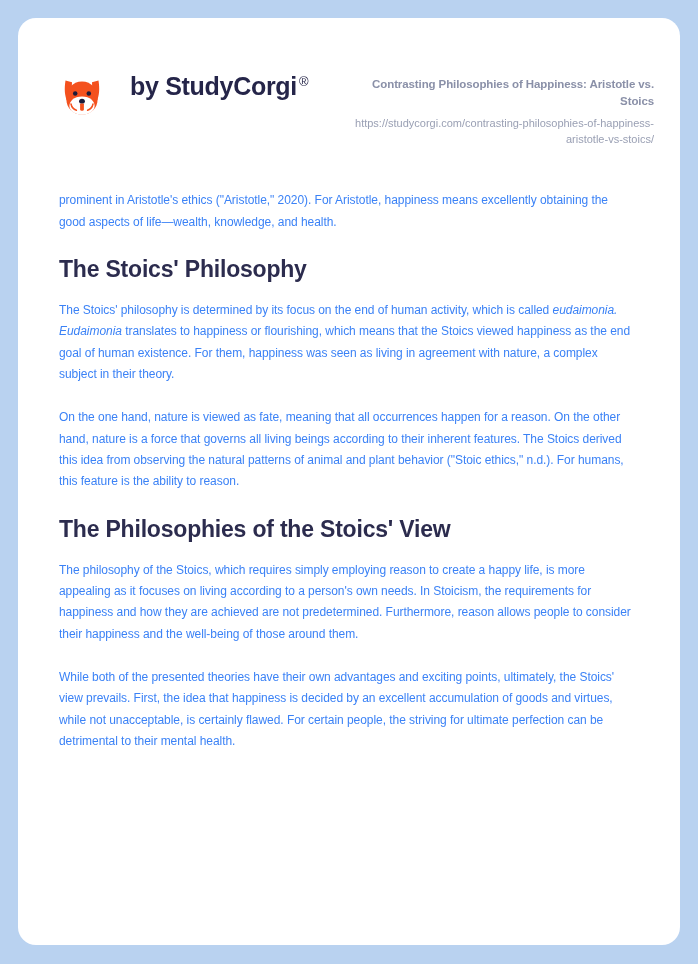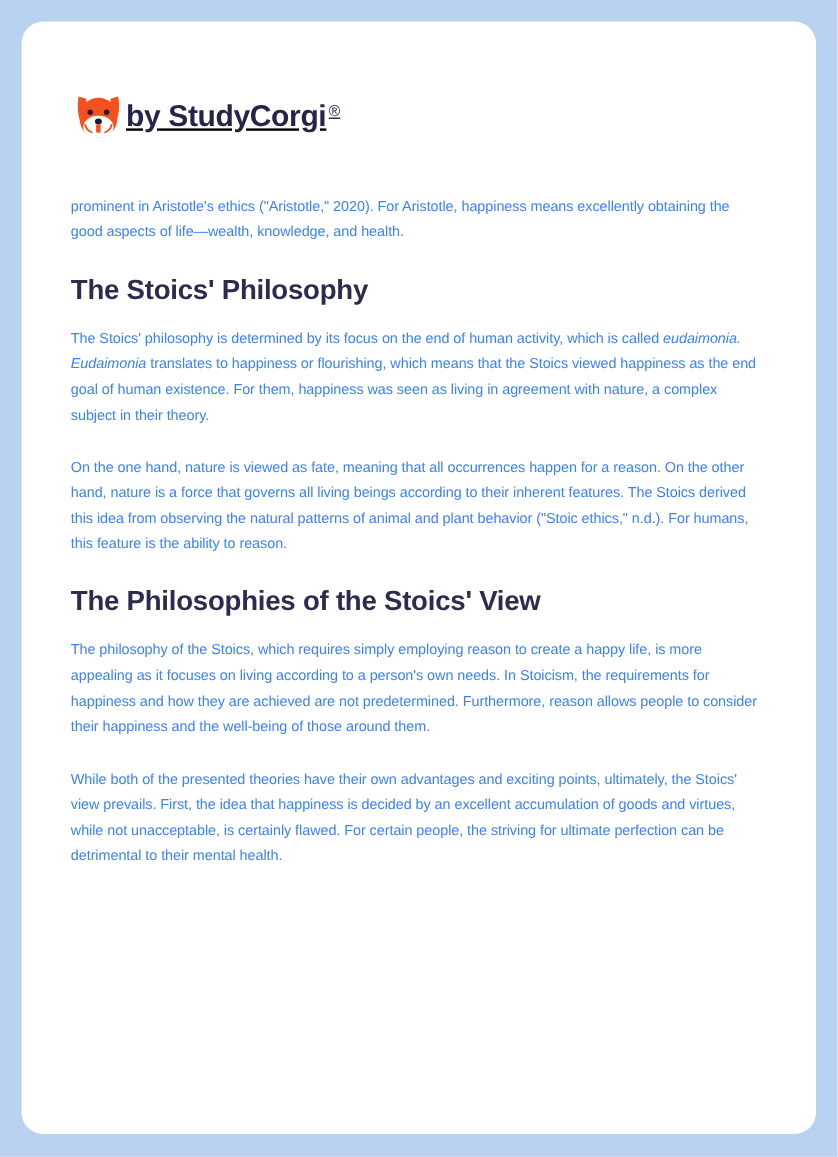--- a/index.html
+++ b/index.html
@@ -29,24 +29,22 @@
   
   .doc-header {
     display: flex;
     align-items: flex-start;
     justify-content: space-between;
     padding: 48px 26px 0 41px;
   }
 
   .brand {
     display: flex;
-    align-items: center;
-    gap: 0;
+    gap: 25px;
     padding-top: 8px;
-    text-decoration: underline;
   }
 
   .brand-mark {
     width: 46px;
     height: 46px;
     flex: 0 0 46px;
     display: block;
   }
 
   .brand-wordmark {
@@ -148,20 +146,24 @@
 
         <path d="M12.0 30.0 C12.6 33.0 14.6 35.2 17.4 36.2" stroke="#f4511e" stroke-width="1.5" fill="none" stroke-linecap="round"></path>
         <path d="M34.0 30.0 C33.4 33.0 31.4 35.2 28.6 36.2" stroke="#f4511e" stroke-width="1.5" fill="none" stroke-linecap="round"></path>
       </svg>
       <div class="brand-wordmark">
         <span class="brand-text">by StudyCorgi</span>
         <span class="brand-reg">®</span>
       </div>
     </div>
 
+    <div class="header-meta">
+      <div class="header-title">Contrasting Philosophies of Happiness: Aristotle vs. Stoics</div>
+      <div class="header-url">https://studycorgi.com/contrasting-philosophies-of-happiness-aristotle-vs-stoics/</div>
+    </div>
 
   </div>
 
   <div class="doc-body">
 
     <p>prominent in Aristotle's ethics ("Aristotle," 2020). For Aristotle, happiness means excellently obtaining the good aspects of life—wealth, knowledge, and health.</p>
 
     <h2 class="first-head">The Stoics' Philosophy</h2>
 
     <p><span>The Stoics' philosophy is determined by its focus on the end of human activity, which is called </span><em>eudaimonia.</em><span> </span><em>Eudaimonia</em><span> translates to happiness or flourishing, which means that the Stoics viewed happiness as the end goal of human existence. For them, happiness was seen as living in agreement with nature, a complex subject in their theory.</span></p>

